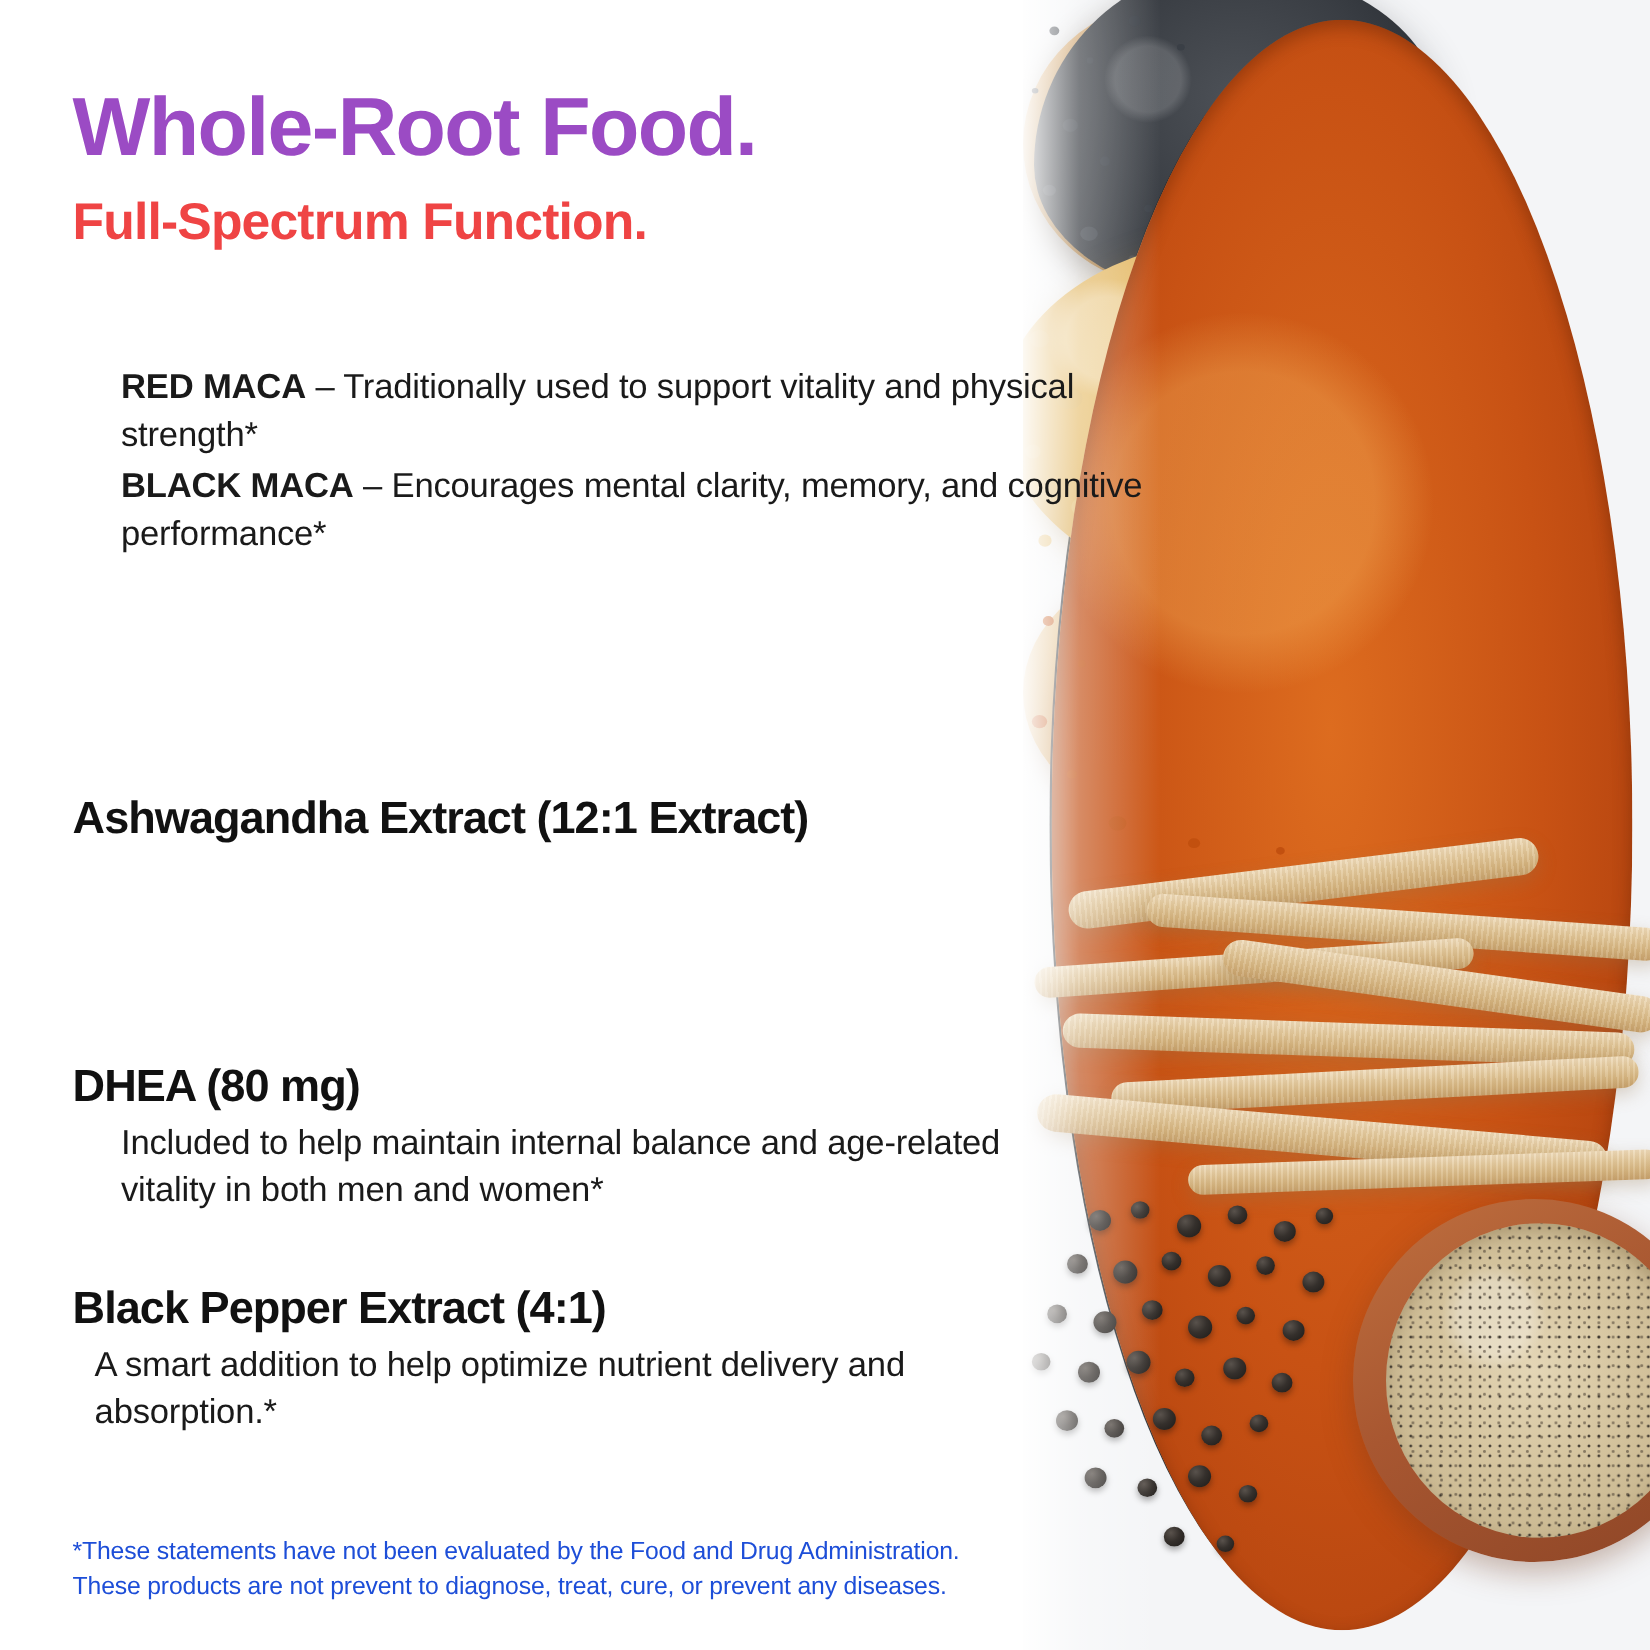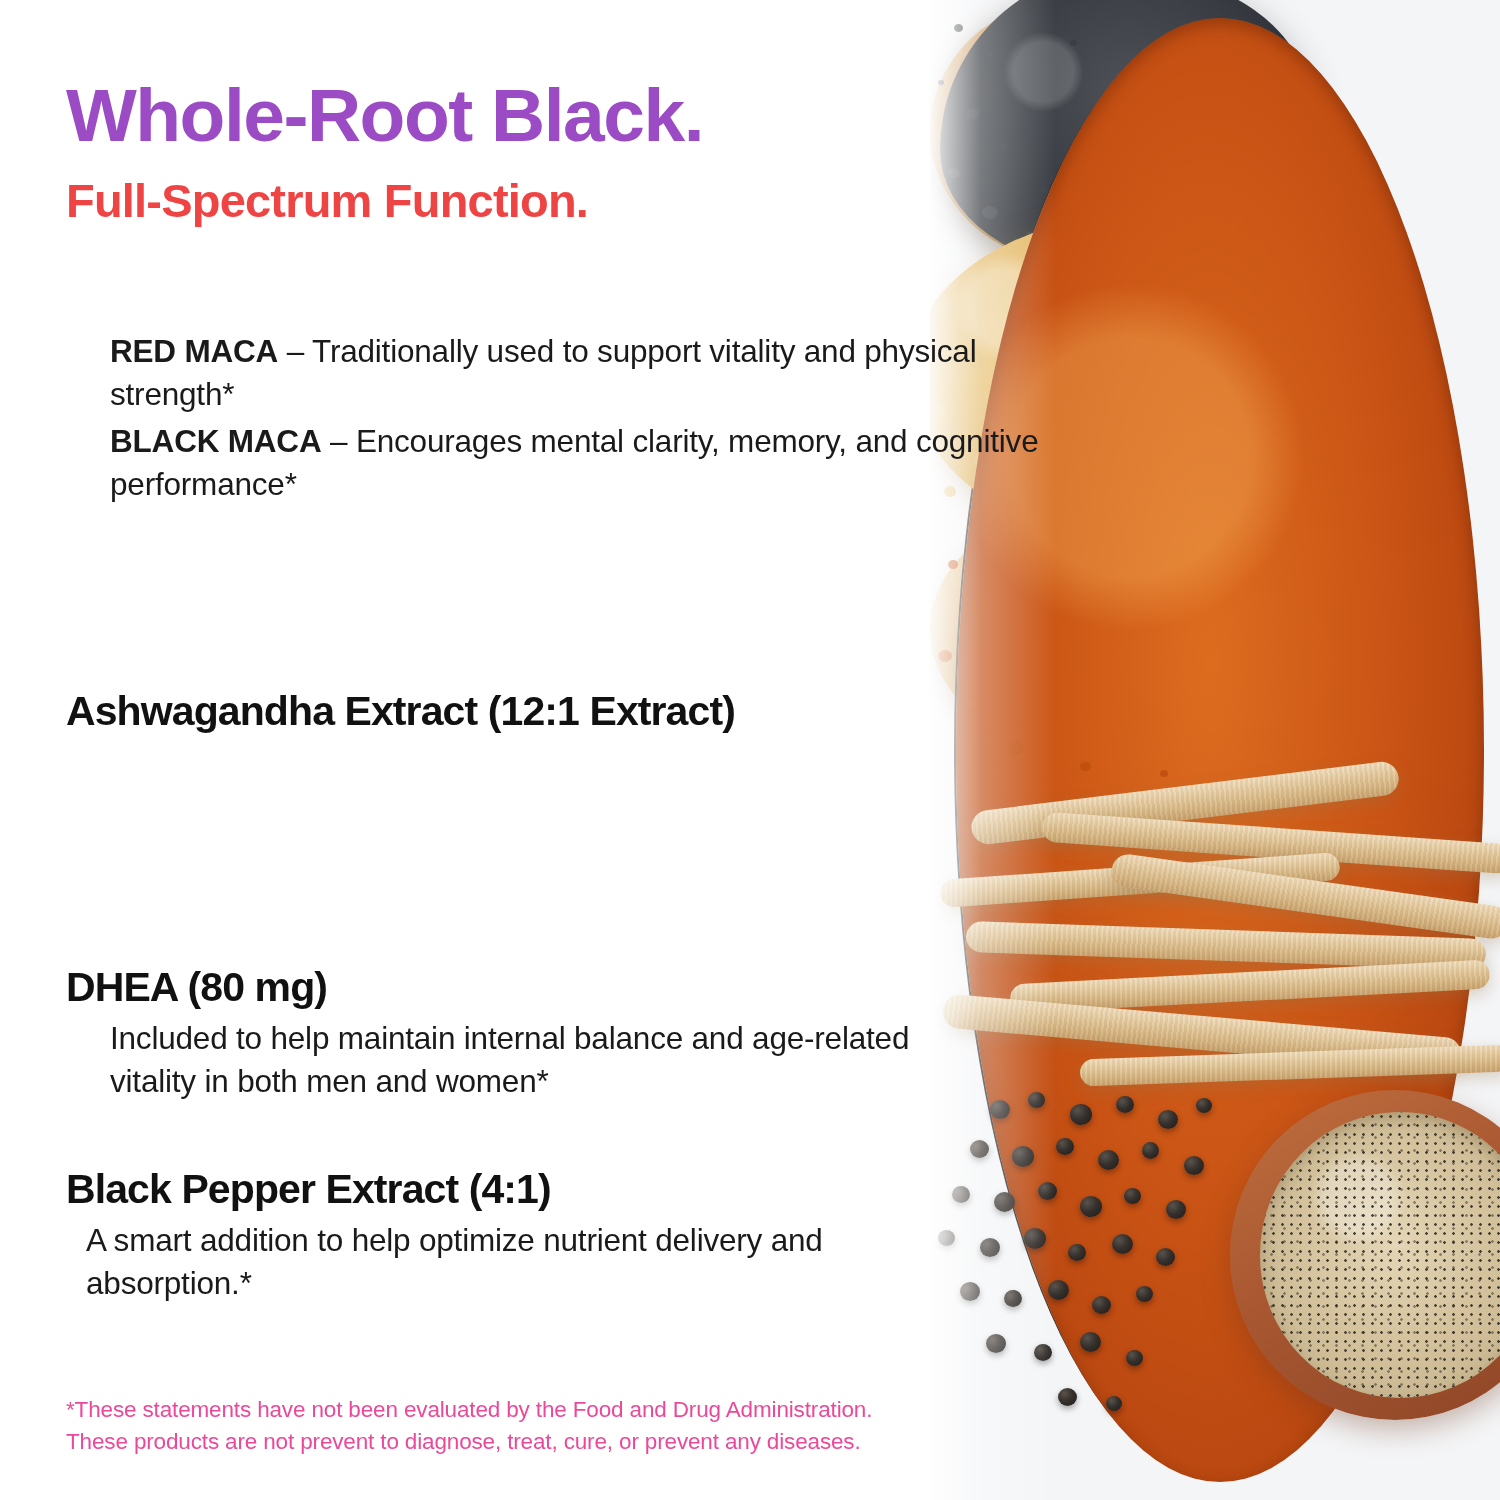--- a/index.html
+++ b/index.html
@@ -217,21 +217,21 @@
     line-height: 1.35;
     letter-spacing: -0.2px;
   }
   .sec-body .lead { font-weight: 700; }
   .bullet { margin-bottom: 5px; }
 
   .disclaimer {
     position:absolute;
     left: 66px; top: 1394px;
     font-size: 22.5px;
-    color: #ec4899;
+    color: #1d4ed8;
     line-height: 1.42;
     letter-spacing: -0.15px;
   }
 </style>
 </head>
 <body>
 
 <div class="canvas">
 
   <div class="photo-col">
@@ -324,31 +324,31 @@
       <span class="corn" style="left:196px; top:1350px; width:17px; height:16px;"></span>
       <span class="corn" style="left:128px; top:1388px; width:19px; height:18px;"></span>
       <span class="corn" style="left:176px; top:1396px; width:16px; height:15px;"></span>
     </div>
 
     <div class="bowl-pepper"></div>
   </div>
 
   <div class="text-panel">
 
-    <div class="title">Whole-Root Black.</div>
+    <div class="title">Whole-Root Food.</div>
     <div class="subtitle">Full-Spectrum Function.</div>
 
     <div class="section" style="top:322px;">
       <div class="sec-body">
         <div class="bullet"><span class="lead">RED MACA</span><span> – Traditionally used to support vitality and physical strength*</span></div>
         <div class="bullet"><span class="lead">BLACK MACA</span><span> – Encourages mental clarity, memory, and cognitive performance*</span></div>
       </div>
     </div>
 
-    <div class="section" style="top:690px;">
+    <div class="section" style="top:722px;">
       <div class="sec-head">Ashwagandha Extract (12:1 Extract)</div>
     </div>
 
     <div class="section" style="top:966px;">
       <div class="sec-head">DHEA (80 mg)</div>
       <div class="sec-body" style="max-width:880px;">
         <div class="bullet"><span>Included to help maintain internal balance and age-related vitality in both men and women*</span></div>
       </div>
     </div>
 

